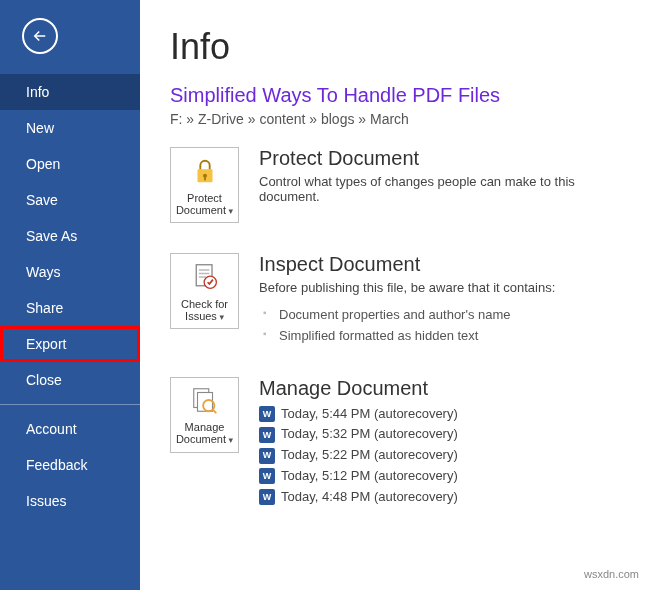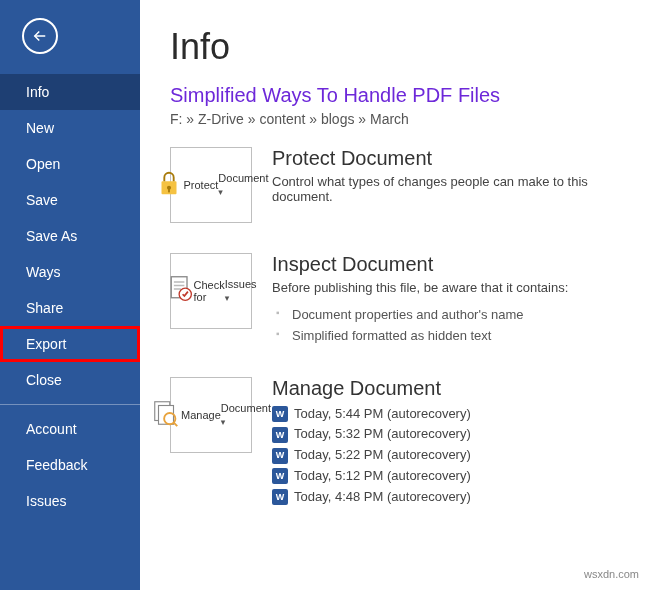--- a/index.html
+++ b/index.html
@@ -9,21 +9,21 @@
 .nav { margin-top: 20px; }
 .nav-item { padding: 10px 26px; font-size: 14px; cursor: pointer; }
 .nav-item.selected { background: #1e3f73; }
 .nav-item.highlight { border: 3px solid #ff0000; padding: 7px 23px; }
 .nav-sep { border-top: 1px solid rgba(255,255,255,0.35); margin: 6px 0; }
 .main { margin-left: 140px; padding: 26px 26px 0 30px; }
 .page-title { font-size: 36px; font-weight: 300; color: #2b2b2b; margin-bottom: 16px; }
 .doc-title { font-size: 20px; color: #6d28d9; margin-bottom: 4px; }
 .breadcrumb { font-size: 14px; color: #555; margin-bottom: 20px; }
 .section { display: flex; margin-bottom: 30px; }
-.btn-box { width: 82px; height: 76px; border: 1px solid #bfbfbf; display: flex; flex-direction: row; align-items: center; justify-content: center; font-size: 11px; color: #333; text-align: left; cursor: pointer; margin-right: 20px; line-height: 1.1; }
+.btn-box { width: 69px; height: 76px; border: 1px solid #bfbfbf; display: flex; flex-direction: column; align-items: center; justify-content: center; font-size: 11px; color: #333; text-align: right; cursor: pointer; margin-right: 20px; line-height: 1.1; }
 .btn-box .icon-wrap { height: 34px; display: flex; align-items: center; justify-content: center; margin-bottom: 4px; }
 .btn-box .caret { font-size: 9px; color: #555; }
 .section-body { flex: 1; }
 .section-h { font-size: 20px; color: #333; font-weight: 400; margin-bottom: 4px; }
 .section-p { font-size: 13px; color: #444; }
 .bullet-list { list-style: none; margin-top: 10px; }
 .bullet-list li { font-size: 13px; color: #555; padding-left: 20px; position: relative; line-height: 1.6; }
 .bullet-list li::before { content: "▪"; position: absolute; left: 4px; color: #bbb; font-size: 10px; }
 .recovery-list { list-style: none; margin-top: 4px; }
 .recovery-list li { font-size: 13px; color: #444; line-height: 1.6; display: flex; align-items: center; cursor: pointer; }

